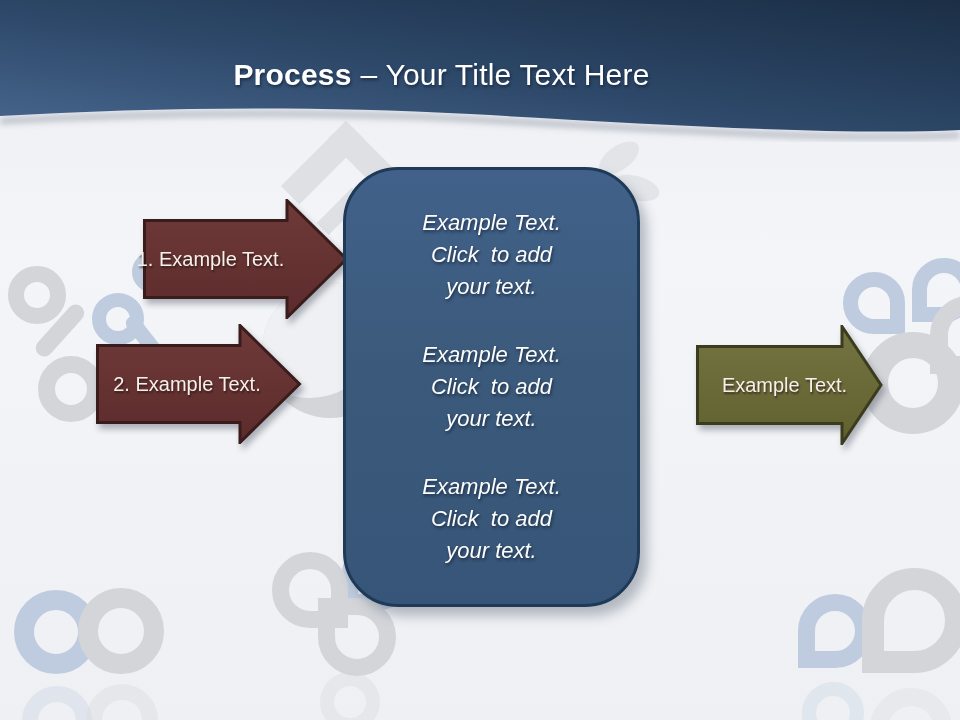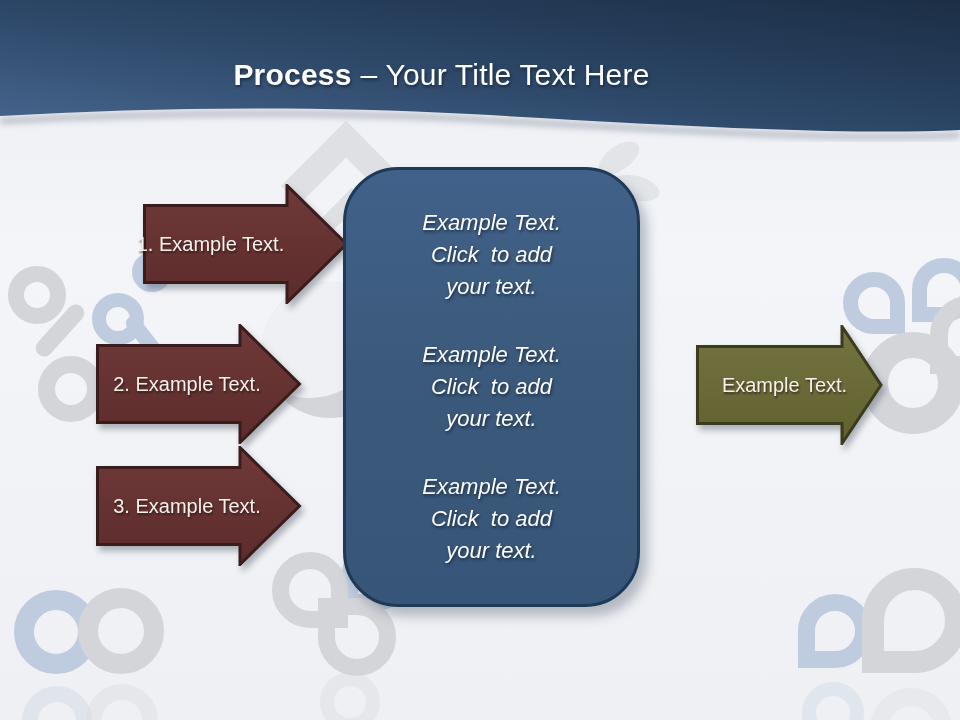--- a/index.html
+++ b/index.html
@@ -26,21 +26,21 @@
   
   .arrow { position:absolute; z-index:3; }
   .arrow svg { display:block; filter: drop-shadow(3px 5px 3px rgba(85,90,105,.45)); }
   .arrow-label {
     position:absolute; inset:0; display:flex; align-items:center; justify-content:center;
     color:#f4f0ea; font-size:20px; text-shadow:1px 2px 2px rgba(35,15,15,.65);
     pointer-events:none; white-space:nowrap;
   }
   .arrow-red .arrow-label { padding-right:24px; }
   .arrow-green .arrow-label { padding-left:4px; padding-right:14px; }
-  .a1 { left:96px;  top:184px;padding-left:47px; }
+  .a1 { left:96px;  top:199px;padding-left:47px; }
   .a2 { left:96px;  top:324px;text-decoration:underline; }
   .a3 { left:96px;  top:446px; }
   .a4 { left:696px; top:325px; }
   
   .center-box {
     position:absolute; left:343px; top:167px; width:297px; height:440px; z-index:3;
     box-sizing:border-box; border:3px solid #1e3a57; border-radius:55px;
     background: linear-gradient(180deg,#41618a 0%,#3b5a7b 45%,#375578 100%);
     box-shadow: 7px 9px 12px rgba(105,112,128,.45);
     display:flex; flex-direction:column; justify-content:center; align-items:center;
@@ -130,26 +130,20 @@
     <div class="arrow-label">1. Example Text.</div>
   </div>
 
   <div class="arrow arrow-red a2">
     <svg width="206" height="120" viewBox="0 0 206 120">
       <polygon points="1.5,21.5 144,21.5 144,1.5 203.5,60 144,118.5 144,98.5 1.5,98.5" fill="url(#marGrad)" stroke="#3a1c1c" stroke-width="3" stroke-linejoin="miter"></polygon>
     </svg>
     <div class="arrow-label">2. Example Text.</div>
   </div>
 
-  <div class="arrow arrow-red a3">
-    <svg width="206" height="120" viewBox="0 0 206 120">
-      <polygon points="1.5,21.5 144,21.5 144,1.5 203.5,60 144,118.5 144,98.5 1.5,98.5" fill="url(#marGrad)" stroke="#3a1c1c" stroke-width="3" stroke-linejoin="miter"></polygon>
-    </svg>
-    <div class="arrow-label">3. Example Text.</div>
-  </div>
 
   <div class="center-box">
     <p>Example Text.
 Click  to add
 your text.</p>
     <p>Example Text.
 Click  to add
 your text.</p>
     <p>Example Text.
 Click  to add

